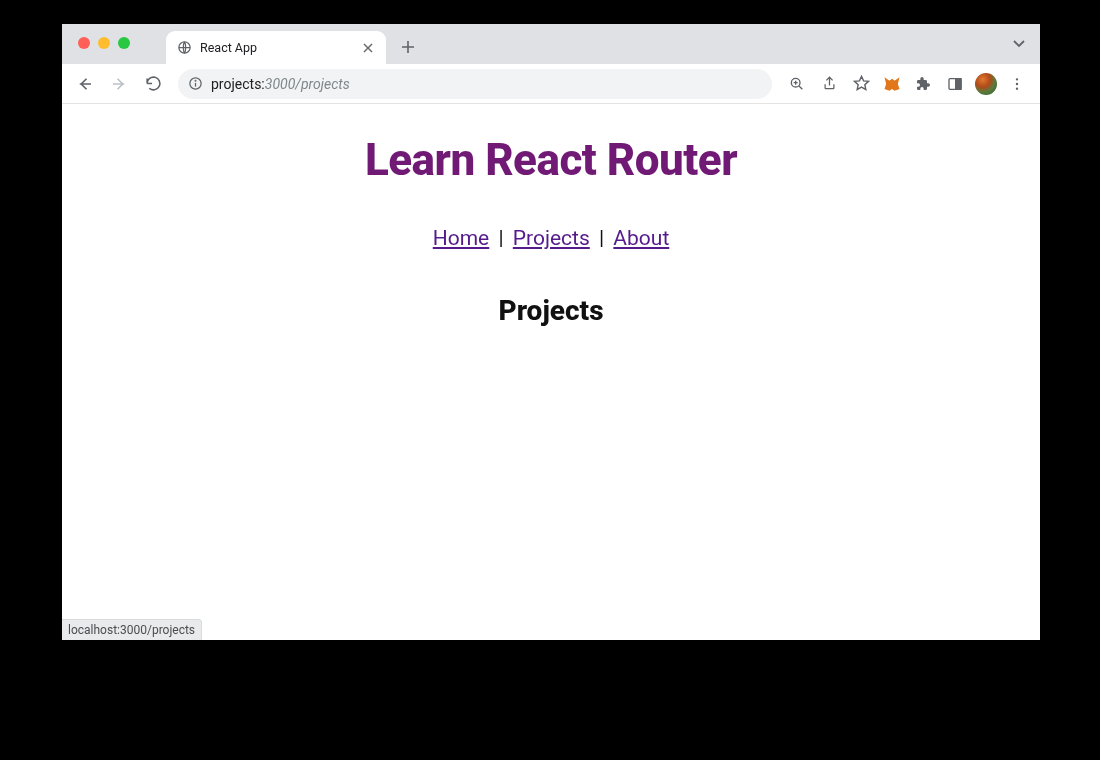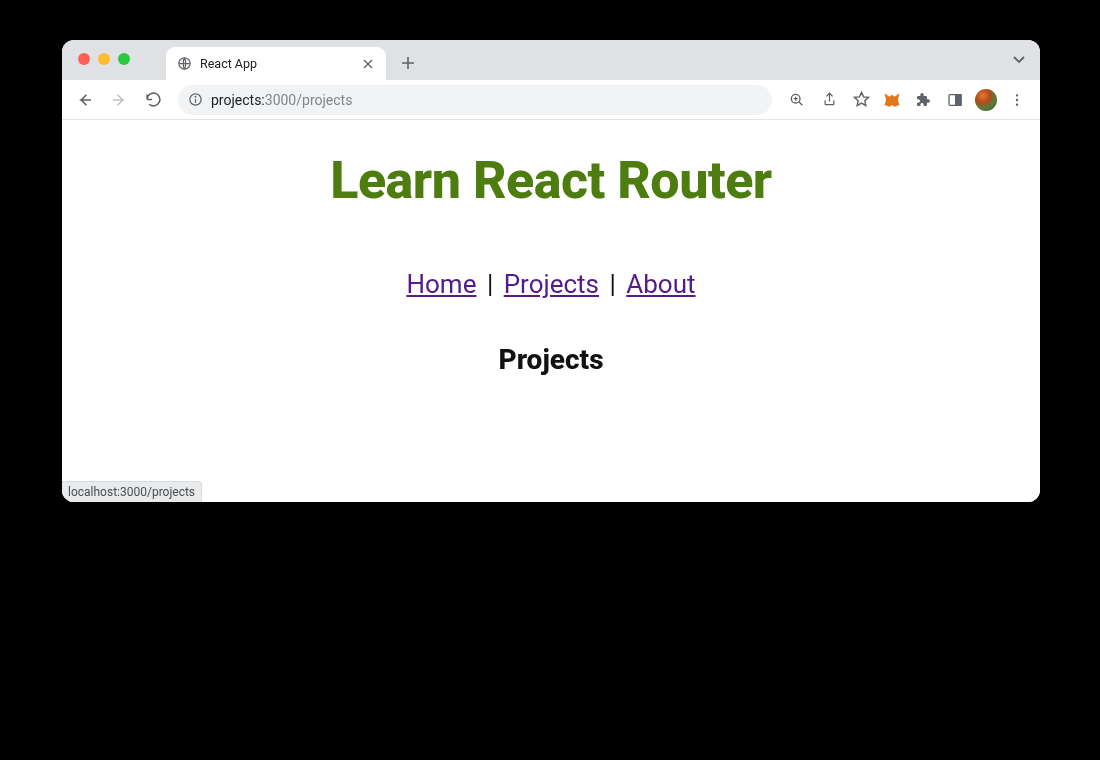--- a/index.html
+++ b/index.html
@@ -7,25 +7,25 @@
       background: #000;
       font-family: -apple-system, BlinkMacSystemFont, "Segoe UI", Roboto, Helvetica, Arial, sans-serif;
       width: 1100px;
       height: 760px;
       overflow: hidden;
       position: relative;
     }
     .window {
       position: absolute;
       left: 62px;
-      top: 40px;
+      top: 24px;
       width: 978px;
-      height: 462px;
+      height: 616px;
       background: #fff;
-      border-radius: 12px;
+      border-radius: 0;
       box-shadow: 0 20px 50px rgba(0,0,0,0.5);
       overflow: hidden;
       display: flex;
       flex-direction: column;
     }
     
     .tab-strip {
       height: 40px;
       background: #dfe1e5;
       display: flex;
@@ -113,21 +113,21 @@
       display: flex;
       align-items: center;
       padding: 0 10px;
       margin: 0 6px;
       gap: 8px;
       color: #202124;
       font-size: 14px;
     }
     .omnibox .info-icon { color: #5f6368; display:flex; align-items:center; }
     .omnibox .url { flex: 1; white-space: nowrap; }
-    .omnibox .url .dim { color: #80868b; }
+    .omnibox .url .dim { color: #80868b; font-style: italic; }
     .omnibox .url .dark { color: #202124; }
     .toolbar-right {
       display: flex;
       align-items: center;
       gap: 2px;
     }
     .ext-icon {
       width: 28px; height: 28px;
       display: flex; align-items: center; justify-content: center;
       border-radius: 4px;
@@ -139,30 +139,30 @@
       cursor: pointer;
     }
     
     .viewport {
       flex: 1;
       background: #fff;
       text-align: center;
       position: relative;
     }
     .viewport h1 {
-      font-size: 52px;
+      font-size: 44px;
       font-weight: 800;
-      color: #4d7c0f;
+      color: #701a75;
       margin-top: 30px;
       letter-spacing: -0.5px;
       text-align: center;
     }
     .nav-links {
-      margin-top: 58px;
-      font-size: 26px;
+      margin-top: 40px;
+      font-size: 21px;
       color: #111;
     }
     .nav-links a {
       color: #551a8b;
       text-decoration: underline;
       cursor: pointer;
     }
     .nav-links .sep { color: #111; margin: 0 4px; }
     .viewport h2 {
       font-size: 28px;

